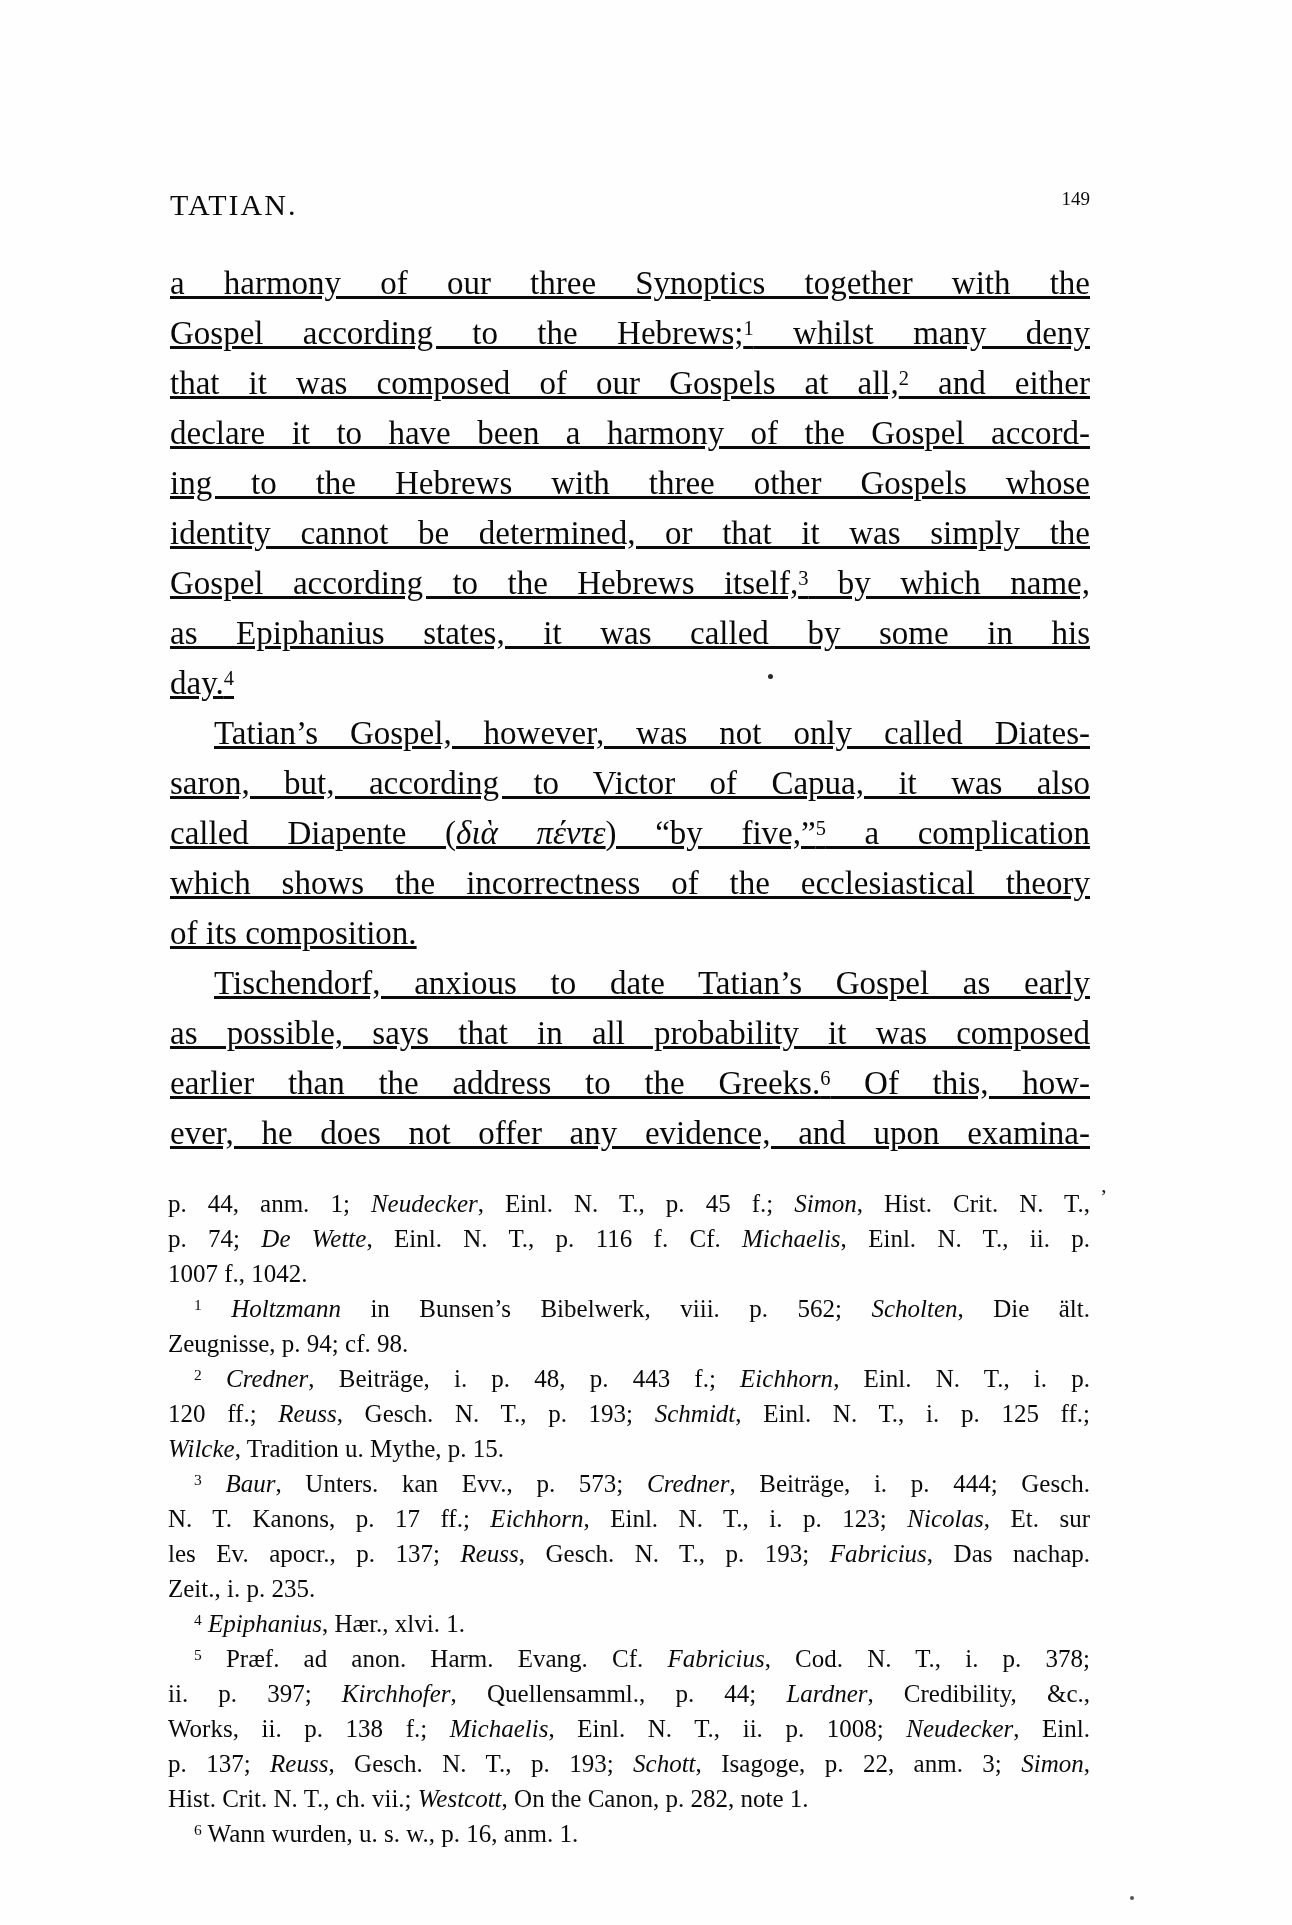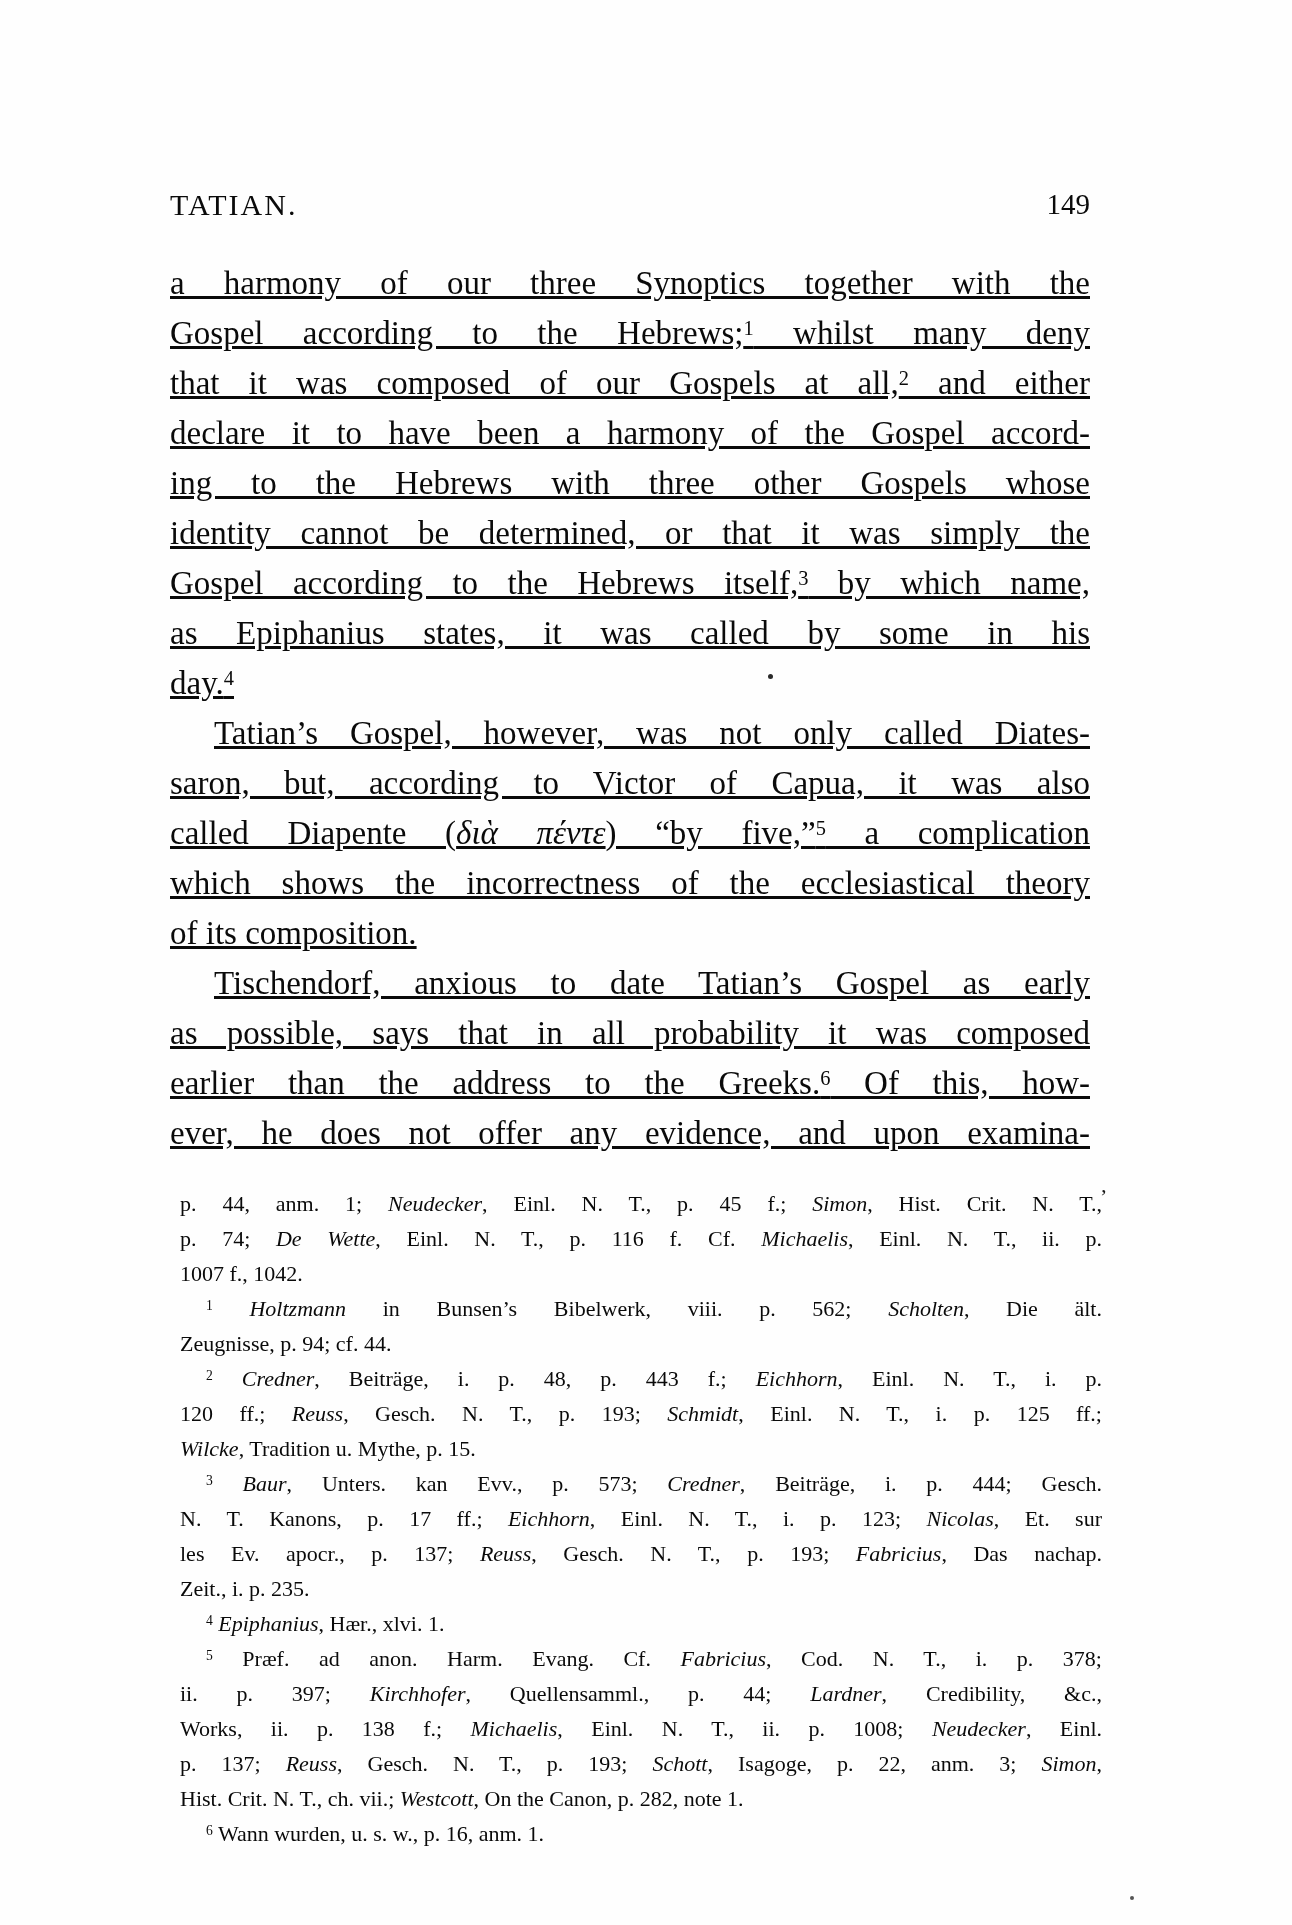--- a/index.html
+++ b/index.html
@@ -28,21 +28,21 @@
     display: block;
     text-align: left;
     font-size: 30px;
     letter-spacing: 2px;
     font-weight: normal;
   }
   .page-number {
     position: absolute;
     right: 0;
     top: 0;
-    font-size: 29px;
+    font-size: 19px;
   }
   
   .body-text {
     position: absolute;
     left: 170px;
     top: 258px;
     width: 920px;
     font-size: 33px;
     line-height: 50px;
   }
@@ -50,24 +50,24 @@
   .paragraph.indent .line:first-child { text-indent: 44px; }
   .line { min-height: 50px; text-decoration: underline; }
   .j {
     text-align: justify;
     text-align-last: justify;
     text-justify: inter-word;
   }
   
   .footnotes {
     position: absolute;
-    left: 180px;
+    left: 168px;
     top: 1186px;
     width: 922px;
-    font-size: 22px;
+    font-size: 25px;
     line-height: 35px;
   }
   .fline { min-height: 35px; }
   .fline.nindent { text-indent: 26px; }
   sup {
     font-size: 62%;
     line-height: 0;
     vertical-align: baseline;
     position: relative;
     top: -0.45em;
@@ -135,21 +135,21 @@
         <div class="line j">earlier than the address to the Greeks.<sup>6</sup>  Of this, how-</div>
         <div class="line j">ever, he does not offer any evidence, and upon examina-</div>
       </div>
     </div>
 
   <div class="footnotes">
       <div class="fline j">p. 44, anm. 1; <i>Neudecker</i>, Einl. N. T., p. 45 f.; <i>Simon</i>, Hist. Crit. N. T.,</div>
       <div class="fline j">p. 74; <i>De Wette</i>, Einl. N. T., p. 116 f.  Cf. <i>Michaelis</i>, Einl. N. T., ii. p.</div>
       <div class="fline">1007 f., 1042.</div>
       <div class="fline j nindent"><sup>1</sup> <i>Holtzmann</i> in Bunsen’s Bibelwerk, viii. p. 562; <i>Scholten</i>, Die ält.</div>
-      <div class="fline">Zeugnisse, p. 94; cf. 44.</div>
+      <div class="fline">Zeugnisse, p. 94; cf. 98.</div>
       <div class="fline j nindent"><sup>2</sup> <i>Credner</i>, Beiträge, i. p. 48, p. 443 f.; <i>Eichhorn</i>, Einl. N. T., i. p.</div>
       <div class="fline j">120 ff.; <i>Reuss</i>, Gesch. N. T., p. 193; <i>Schmidt</i>, Einl. N. T., i. p. 125 ff.;</div>
       <div class="fline"><i>Wilcke</i>, Tradition u. Mythe, p. 15.</div>
       <div class="fline j nindent"><sup>3</sup> <i>Baur</i>, Unters. kan Evv., p. 573; <i>Credner</i>, Beiträge, i. p. 444; Gesch.</div>
       <div class="fline j">N. T. Kanons, p. 17 ff.; <i>Eichhorn</i>, Einl. N. T., i. p. 123; <i>Nicolas</i>, Et. sur</div>
       <div class="fline j">les Ev. apocr., p. 137; <i>Reuss</i>, Gesch. N. T., p. 193; <i>Fabricius</i>, Das nachap.</div>
       <div class="fline">Zeit., i. p. 235.</div>
       <div class="fline nindent"><sup>4</sup> <i>Epiphanius</i>, Hær., xlvi. 1.</div>
       <div class="fline j nindent"><sup>5</sup> Præf. ad anon. Harm. Evang.  Cf. <i>Fabricius</i>, Cod. N. T., i. p. 378;</div>
       <div class="fline j">ii. p. 397; <i>Kirchhofer</i>, Quellensamml., p. 44; <i>Lardner</i>, Credibility, &amp;c.,</div>

